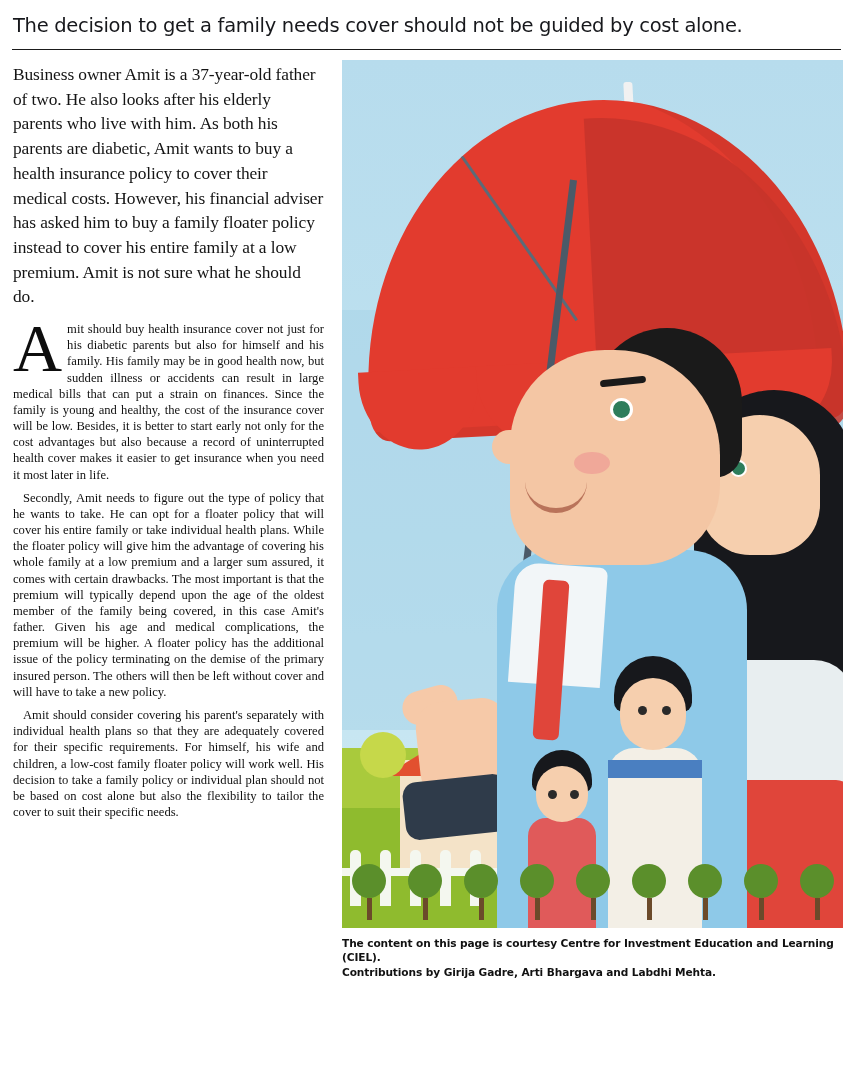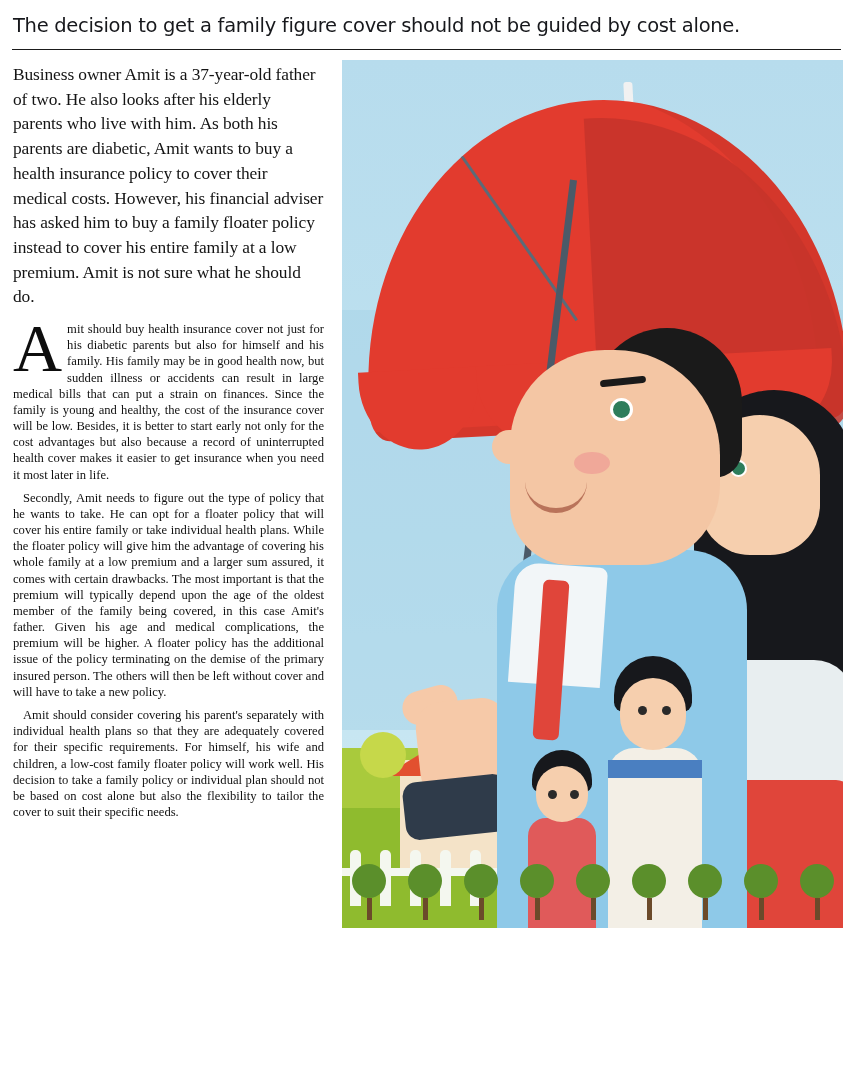--- a/index.html
+++ b/index.html
@@ -529,21 +529,21 @@
     color: #111;
     margin-top: 8px;
     letter-spacing: -0.1px;
   }
 </style>
 </head>
 <body>
 
 <div class="page">
 
-  <div class="subhead">The decision to get a family figure cover should not be guided by cost alone.</div>
+  <div class="subhead">The decision to get a family needs cover should not be guided by cost alone.</div>
   <hr class="rule">
 
   <div class="content">
 
     <div class="left-col">
       <div class="intro">Business owner Amit is a 37-year-old father of two. He also looks after his elderly parents who live with him. As both his parents are diabetic, Amit wants to buy a health insurance policy to cover their medical costs. However, his financial adviser has asked him to buy a family floater policy instead to cover his entire family at a low premium. Amit is not sure what he should do.</div>
 
       <div class="bodytext">
         <p class="first">
           <span class="dropcap">A</span><span>mit should buy health insurance cover not just for his diabetic parents but also for himself and his family. His family may be in good health now, but sudden illness or accidents can result in large medical bills that can put a strain on finances. Since the family is young and healthy, the cost of the insurance cover will be low. Besides, it is better to start early not only for the cost advantages but also because a record of uninterrupted health cover makes it easier to get insurance when you need it most later in life.</span>
@@ -668,17 +668,19 @@
             <div class="crown"></div>
             <div class="trunk"></div>
           </div>
         <div class="tree" style="left:458px">
             <div class="crown"></div>
             <div class="trunk"></div>
           </div>
       </div>
 
       <div class="credit">
+        <div>The content on this page is courtesy Centre for Investment Education and Learning (CIEL).</div>
+        <div>Contributions by Girija Gadre, Arti Bhargava and Labdhi Mehta.</div>
       </div>
 
     </div>
   </div>
 </div>
 
 </body></html>

